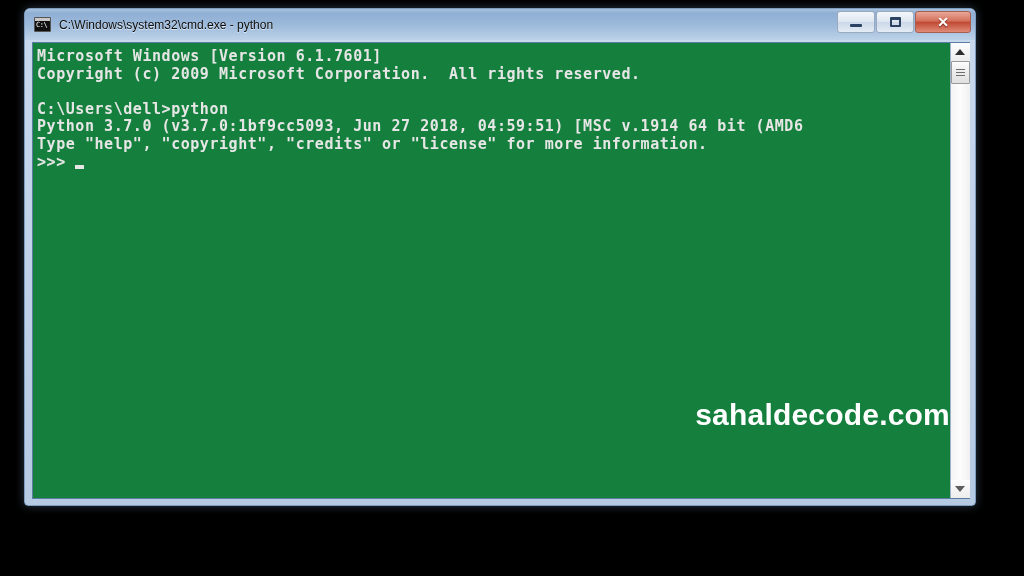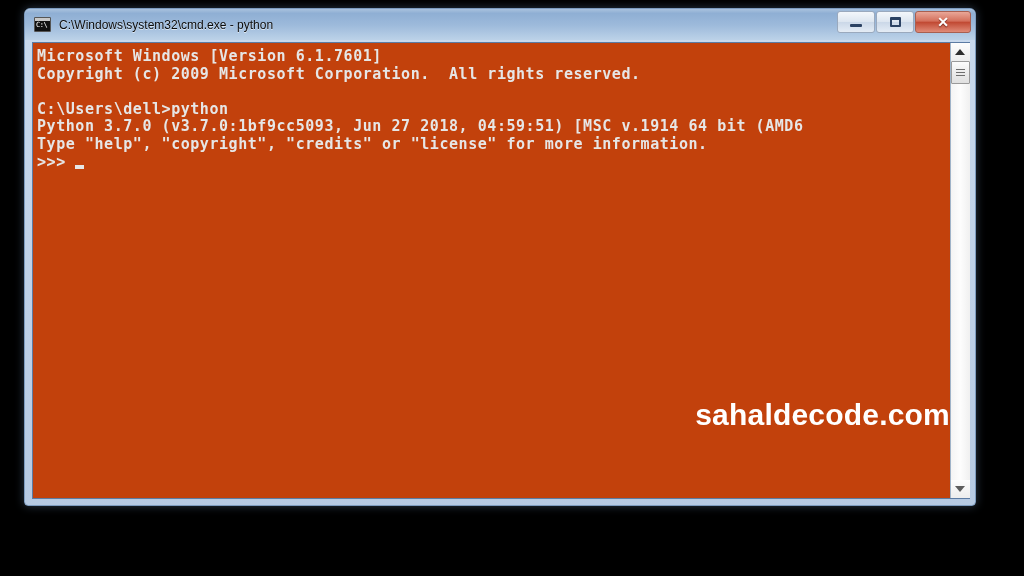--- a/index.html
+++ b/index.html
@@ -143,21 +143,21 @@
     width: 938px;
     height: 457px;
     background: #000000;
     display: flex;
     border: 1px solid #5c7ba3;
   }
 
   #console {
     position: relative;
     flex: 1 1 auto;
-    background: #c2410c;
+    background: #15803d;
     overflow: hidden;
     padding: 5px 8px 0 4px;
   }
 
   .console-line {
     font-family: "DejaVu Sans Mono", "Liberation Mono", monospace;
     font-size: 15px;
     line-height: 17.6px;
     color: #e6e6e6;
     white-space: pre;

